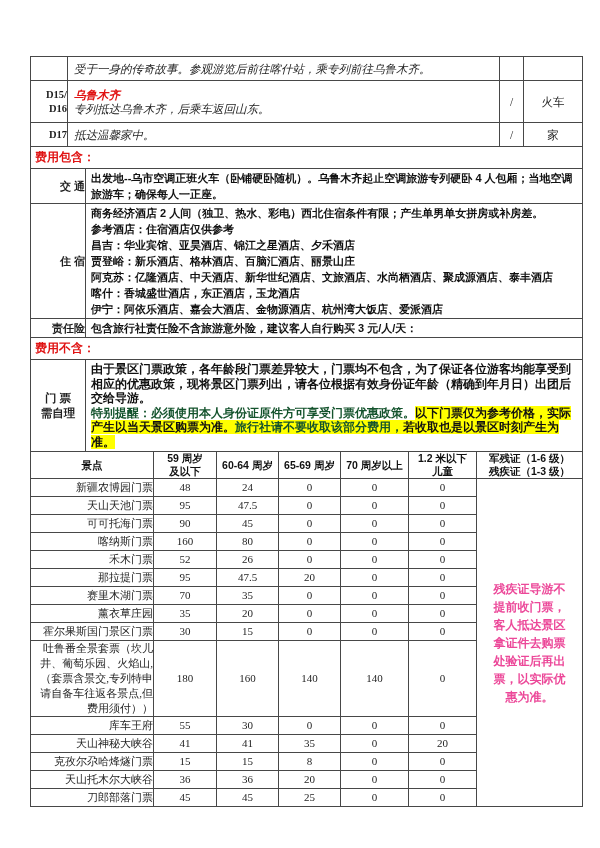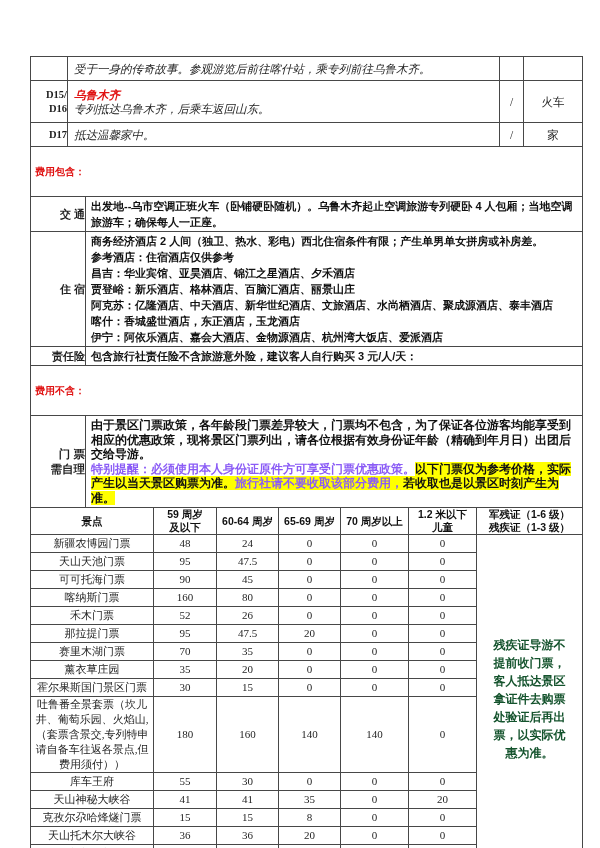--- a/index.html
+++ b/index.html
@@ -18,50 +18,50 @@
   .itin .slash, .itin .mode { text-align:center; font-size:11.5px; }
   .itin .r1 td { height:19px; }
   .itin .r2 td { height:37px; }
   .itin .r3 td { height:19px; }
   .red-title { color:#e01212; font-weight:bold; font-family:"Liberation Sans", sans-serif; }
 
   
   .sec-header {
     border:1px solid #474747; margin-top:-1px; height:17px; line-height:17px;
     color:#e01212; font-weight:bold; font-family:"Liberation Sans", sans-serif;
-    font-size:10px; padding:16px 4px;
+    font-size:12px; padding:2px 4px;
   }
 
   
   .secs .lbl {
     text-align:right; font-weight:bold; font-family:"Liberation Sans", sans-serif;
     font-size:11px;
   }
   .secs .cnt { padding:1px 5px; font-family:"Liberation Sans", sans-serif; font-weight:600; font-size:11px; color:#111; }
   .secs .cnt div { line-height:16px; white-space:nowrap; }
   .secs .cnt div.wrapok { white-space:normal; }
 
   
-  .excl .lbl { text-align:right; font-weight:bold; font-family:"Liberation Sans", sans-serif; font-size:11.5px; line-height:15px; }
+  .excl .lbl { text-align:center; font-weight:bold; font-family:"Liberation Sans", sans-serif; font-size:11.5px; line-height:15px; }
   .excl .cnt { padding:2px 5px; font-family:"Liberation Sans", sans-serif; font-weight:bold; font-size:12px; color:#111; }
   .excl p { margin:0; line-height:14.5px; }
-  .red-text { color:#8b5cf6; }
+  .red-text { color:#14532d; }
   .hl { background:#ffff00; }
 
   
   .ticket th {
     font-family:"Liberation Sans", sans-serif; font-weight:bold; font-size:10.5px;
     line-height:13px; text-align:center; height:26px; color:#111;
   }
   .ticket td { font-size:11px; text-align:center; height:17px; line-height:13px; }
-  .ticket .tname div { line-height:15px; }
+  .ticket .tname div { line-height:15px;text-align:right; }
   .ticket .note-cell { vertical-align:middle; }
   .note-inner {
     width:76px; margin:0 auto; font-family:"Liberation Sans", sans-serif;
-    font-weight:bold; font-size:12px; line-height:18px; text-align:center; color:#14532d;
+    font-weight:bold; font-size:12px; line-height:18px; text-align:center; color:#ec4899;
   }
 </style>
 </head>
 <body>
 
 <div class="page">
 
   <table class="itin">
     <colgroup>
         <col style="width:37px">

